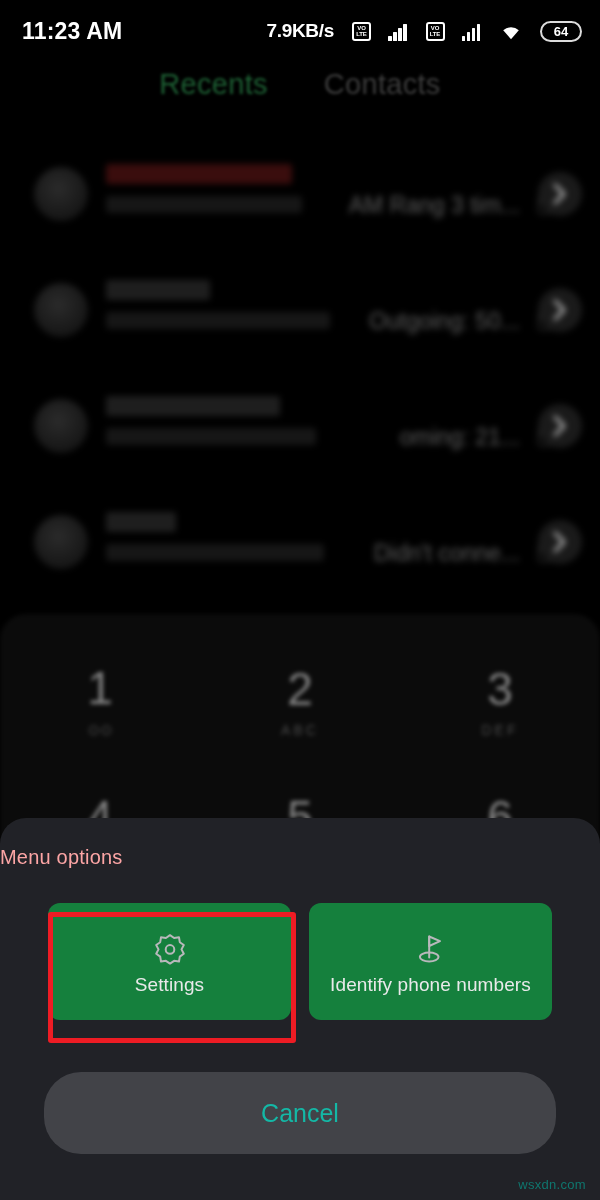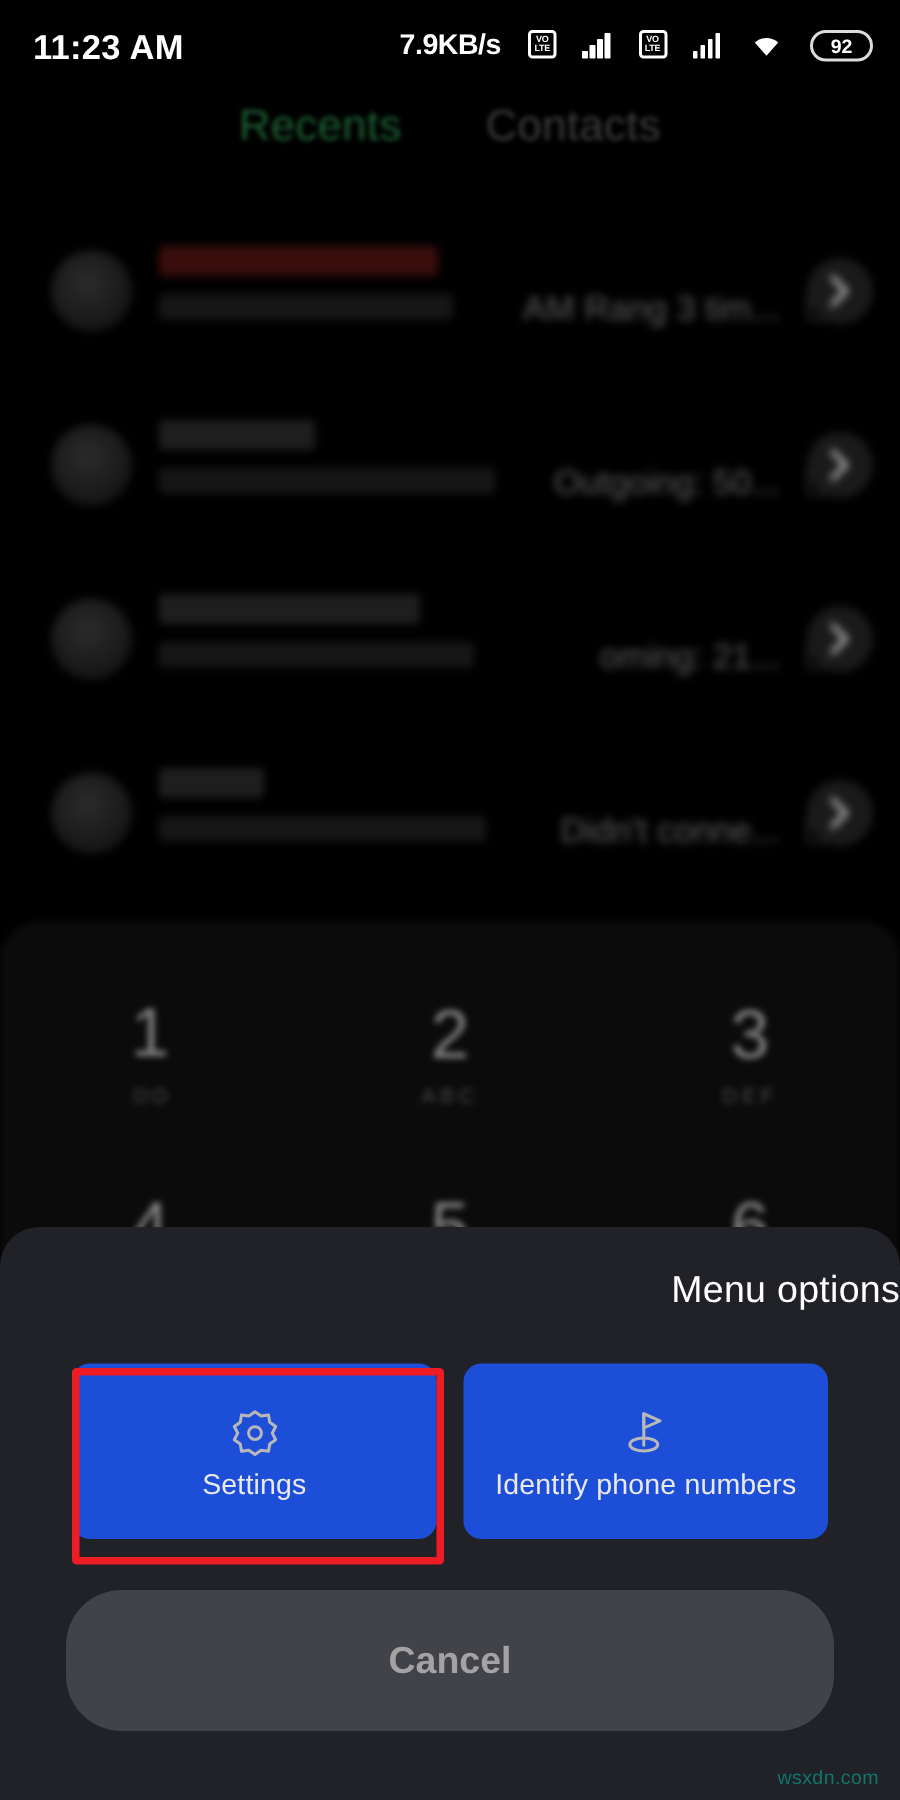--- a/index.html
+++ b/index.html
@@ -33,20 +33,21 @@
     color: #ffffff;
     z-index: 5;
   }
   .status-clock {
     font-size: 23px;
     font-weight: bold;
     letter-spacing: 0.2px;
   }
   .status-right {
     display: flex;
+    align-items: center;
     gap: 17px;
   }
   .net-speed {
     font-size: 19px;
     font-weight: bold;
     letter-spacing: -0.3px;
     margin-right: 1px;
   }
   .volte-badge {
     width: 19px;
@@ -239,35 +240,35 @@
     position: absolute;
     left: 0; bottom: 0;
     width: 600px;
     height: 382px;
     background: #212227;
     border-radius: 26px 26px 0 0;
     z-index: 10;
   }
   .sheet-title {
     margin-top: 28px;
-    text-align: right;
-    font-size: 25px;
-    color: #ffffff;
+    text-align: left;
+    font-size: 20px;
+    color: #fca5a5;
     letter-spacing: 0.2px;
   }
   .option-row {
     display: flex;
     gap: 18px;
     padding: 0 48px;
     margin-top: 34px;
   }
   .option-card {
     flex: 1 1 0;
     height: 117px;
-    background: #1d4ed8;
+    background: #15803d;
     border-radius: 12px;
     display: flex;
     flex-direction: column;
     align-items: center;
     justify-content: center;
     position: relative;
   }
   .option-card .opt-icon {
     height: 42px;
     display: flex;
@@ -290,31 +291,30 @@
     border: 5px solid #ee1c24;
     border-radius: 3px;
     z-index: 12;
     pointer-events: none;
   }
   .cancel-btn {
     position: absolute;
     left: 44px;
     bottom: 46px;
     width: 512px;
-    height: 94px;
+    height: 82px;
     background: #424348;
     border-radius: 37px;
     display: flex;
     align-items: center;
     justify-content: center;
     font-size: 25px;
-    color: #a3a3a3;
+    color: #14b8a6;
     border: none;
     font-family: "Liberation Sans", sans-serif;
-    font-weight: bold;
   }
 
   
   .watermark {
     position: absolute;
     right: 14px;
     bottom: 8px;
     font-size: 13px;
     color: #0f766e;
     z-index: 20;
@@ -353,21 +353,21 @@
           <i></i>
       </span>
 
       <span class="wifi-icon">
         <svg width="24" height="19" viewBox="0 0 24 19">
           <path d="M12 17.2 L4.2 8.3 A11.6 11.6 0 0 1 19.8 8.3 Z" fill="#ffffff"></path>
         </svg>
       </span>
 
       <span class="battery">
-        <span>92</span>
+        <span>64</span>
       </span>
     </div>
   </div>
 
   <div class="tabs">
     <div class="tab active">Recents</div>
     <div class="tab inactive">Contacts</div>
   </div>
 
   <div class="call-list">

